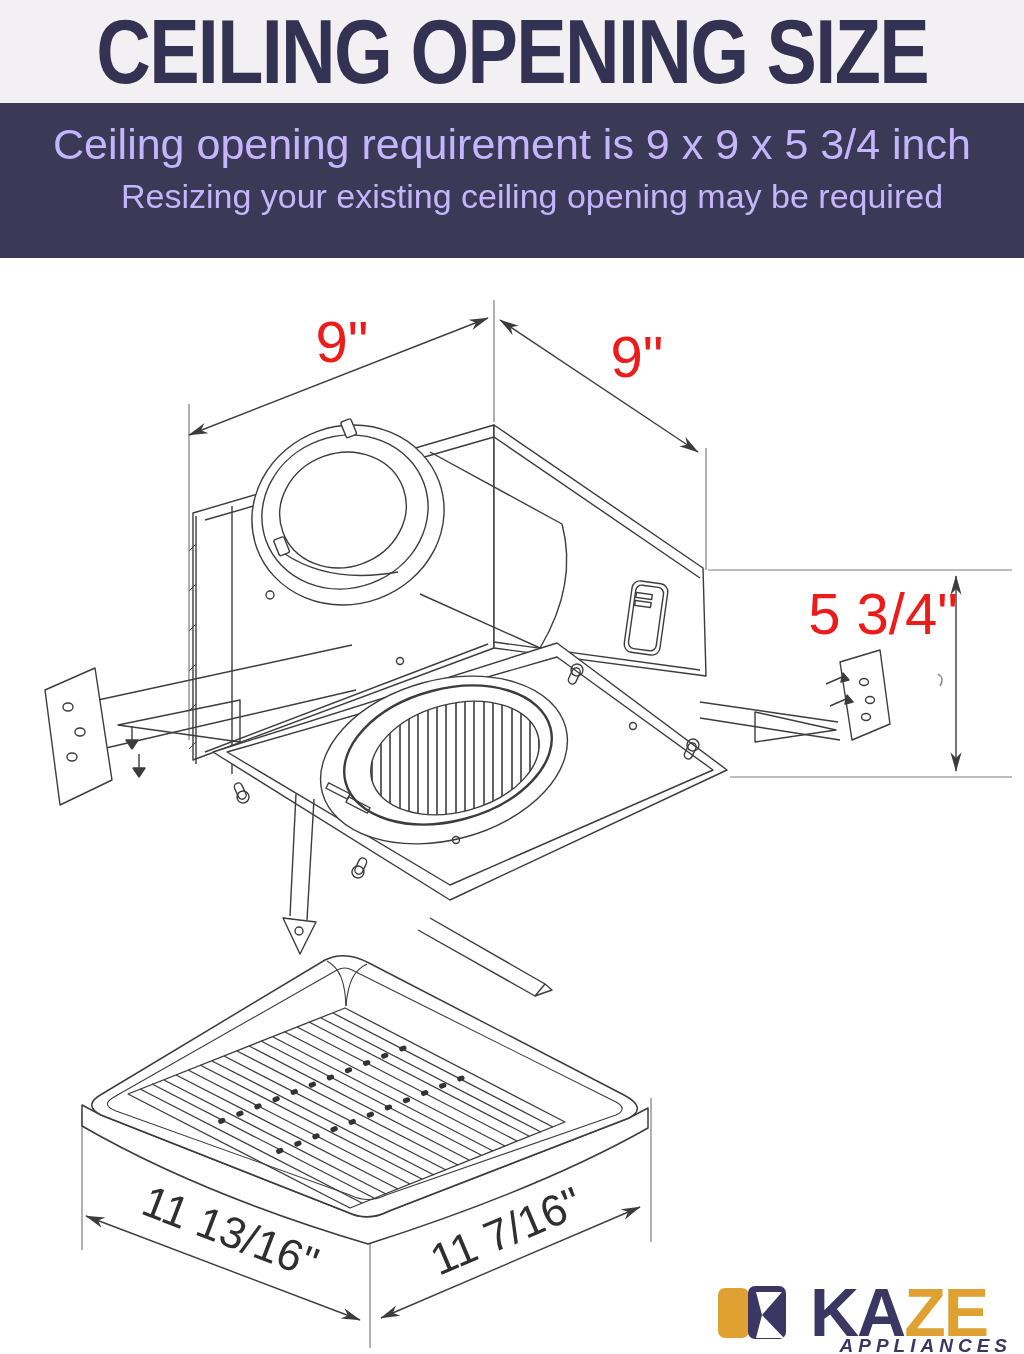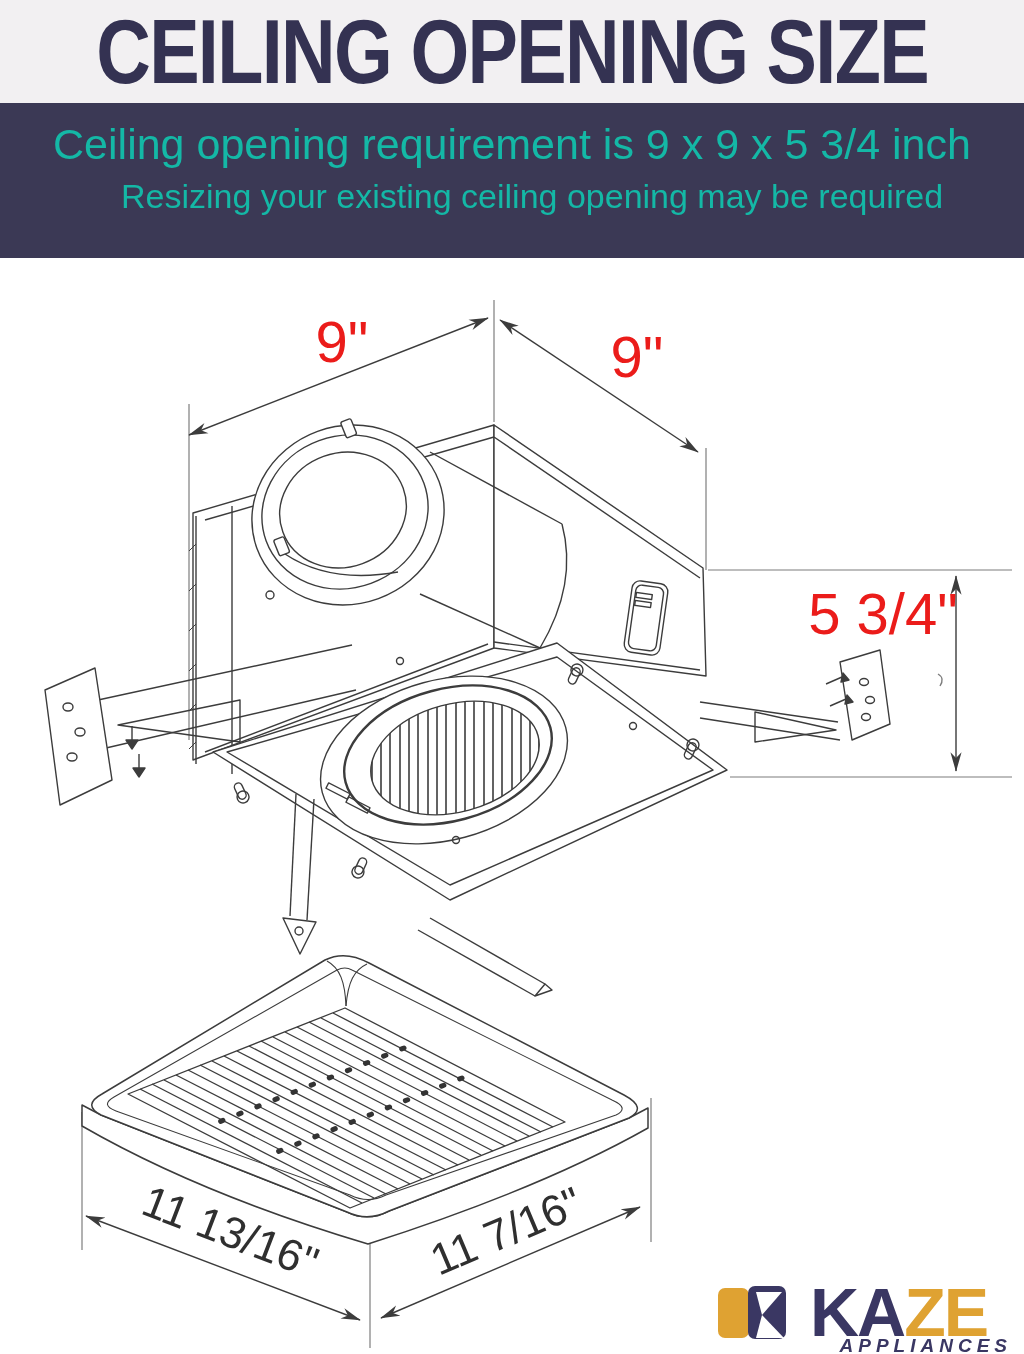--- a/index.html
+++ b/index.html
@@ -3,21 +3,21 @@
 <meta charset="utf-8">
 <style>
   html,body{margin:0;padding:0;background:#fff;}
   .page{position:relative;width:1024px;height:1354px;overflow:hidden;background:#ffffff;
         font-family:"Liberation Sans",sans-serif;}
   .header{position:absolute;top:0;left:0;width:1024px;height:103px;background:#f2f0f2;
           display:flex;align-items:center;justify-content:center;z-index:3;}
   .header .title{margin:0;font-size:90px;line-height:90px;font-weight:700;color:#343252;
           letter-spacing:-2px;transform:scaleX(0.84);white-space:nowrap;}
   .banner{position:absolute;top:103px;left:0;width:1024px;height:155px;background:#3b3955;
-          color:#14b8a6;text-align:center;z-index:3;}
+          color:#c4b5fd;text-align:center;z-index:3;}
   .banner .l1{margin-top:17px;font-size:43px;line-height:48px;font-weight:400;}
   .banner .l2{margin-top:9px;font-size:34px;line-height:38px;font-weight:400;padding-left:40px;}
   svg.diagram{position:absolute;top:254px;left:0;z-index:1;}
   svg text{font-family:"Liberation Sans",sans-serif;}
   .dim-red{fill:#eb1c1a;font-size:58px;font-weight:400;}
   .dim-black{fill:#2f2f2f;font-size:44px;font-weight:400;}
   .logo{position:absolute;left:700px;top:1276px;z-index:3;}
 </style>
 </head>
 <body>

